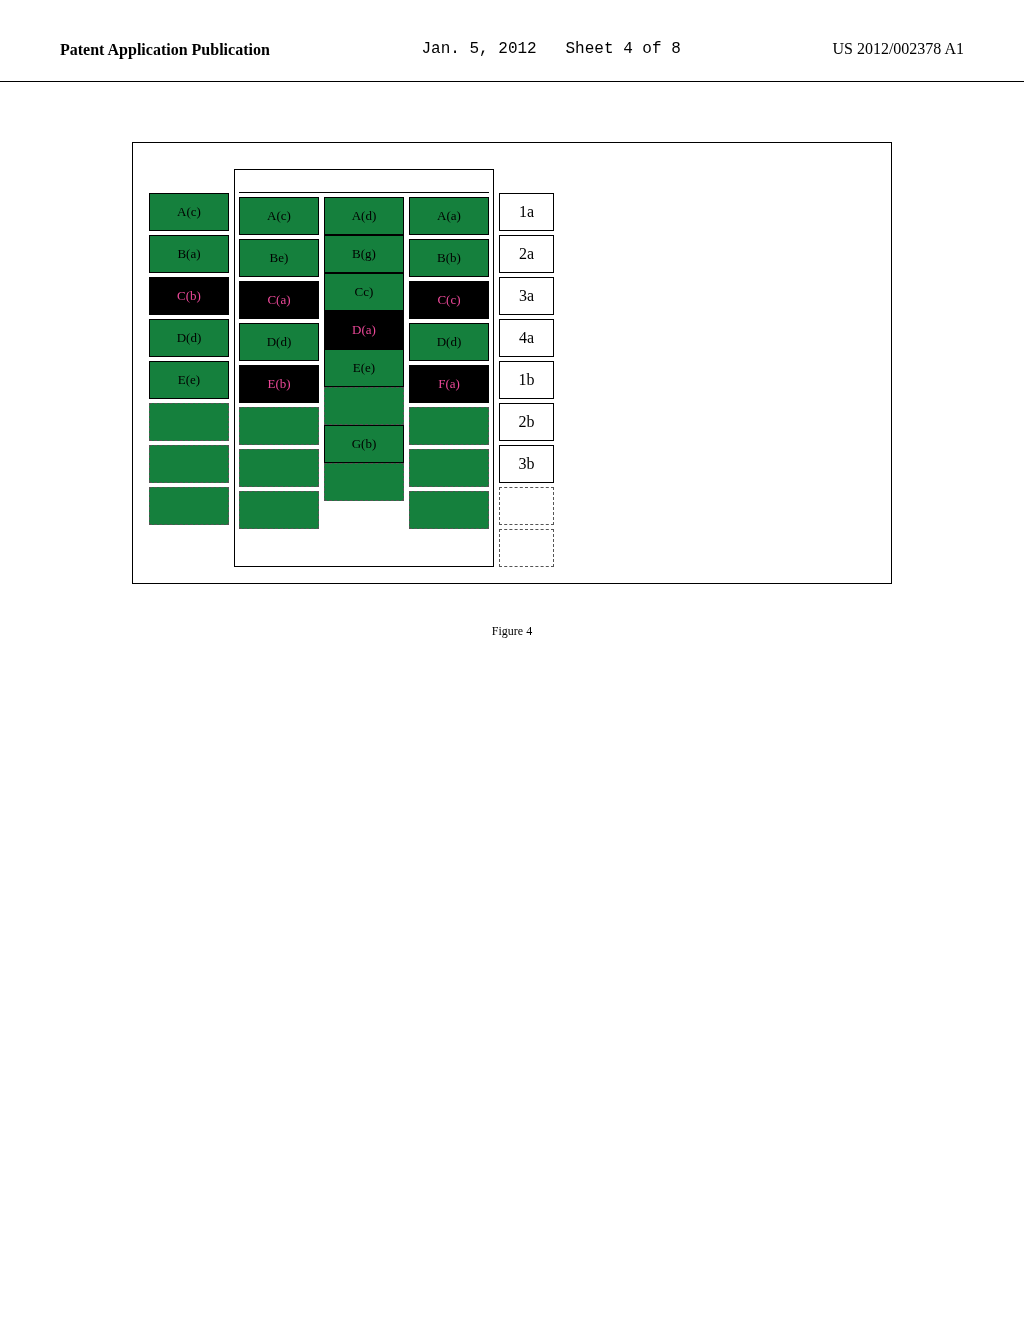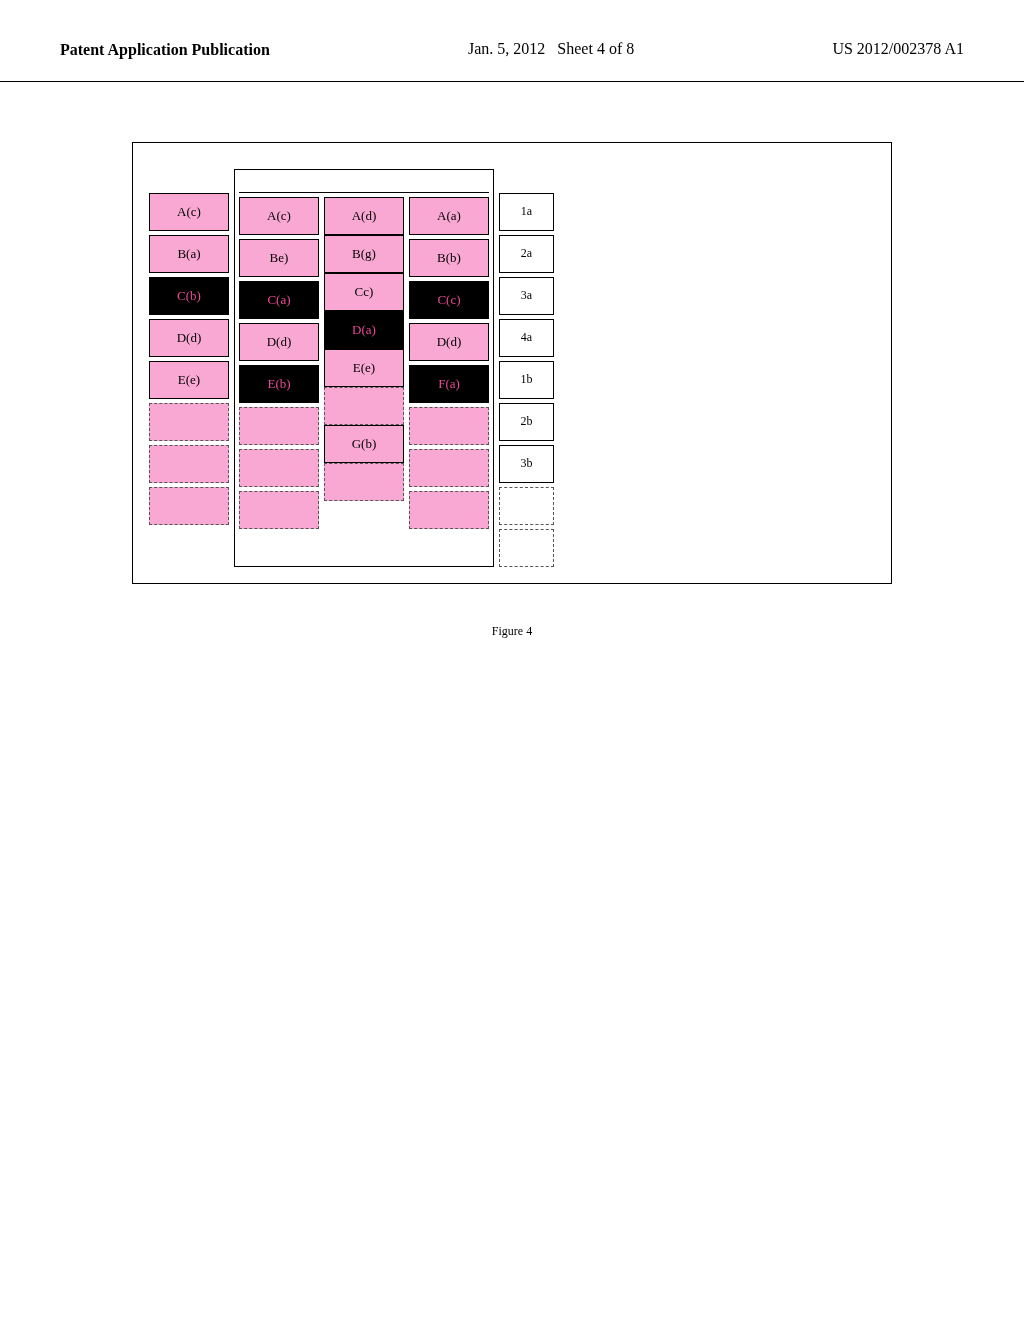--- a/index.html
+++ b/index.html
@@ -22,20 +22,21 @@
     }
     .header-left {
       font-size: 16px;
       font-weight: bold;
       max-width: 320px;
       line-height: 1.3;
     }
     .header-center {
       font-size: 16px;
       text-align: left;
+      font-family: Liberation Mono, monospace;
     }
     .header-right {
       font-size: 16px;
       text-align: right;
     }
 
     
     .main-content {
       display: flex;
       flex-direction: column;
@@ -55,21 +56,21 @@
     
     .cell {
       width: 80px;
       height: 38px;
       border: 1.5px dashed #555;
       display: flex;
       align-items: center;
       justify-content: center;
       font-size: 13px;
       position: relative;
-      background: #f9a8d4;
+      background: #15803d;
     }
 
     .cell.filled {
       background: #000;
       color: #ec4899;
       border-style: solid;
       border-color: #000;
     }
 
     .cell.solid-border {
@@ -82,21 +83,21 @@
     }
 
     
     .cross-cell {
       width: 55px;
       height: 38px;
       border: 1.5px dashed #555;
       display: flex;
       align-items: center;
       justify-content: center;
-      font-size: 12px;
+      font-size: 16px;
       background: #fff;
     }
     .cross-cell.solid-border {
       border-style: solid;
       border-color: #000;
     }
     .cross-cell.empty {}
 
     
     .figure-caption {

